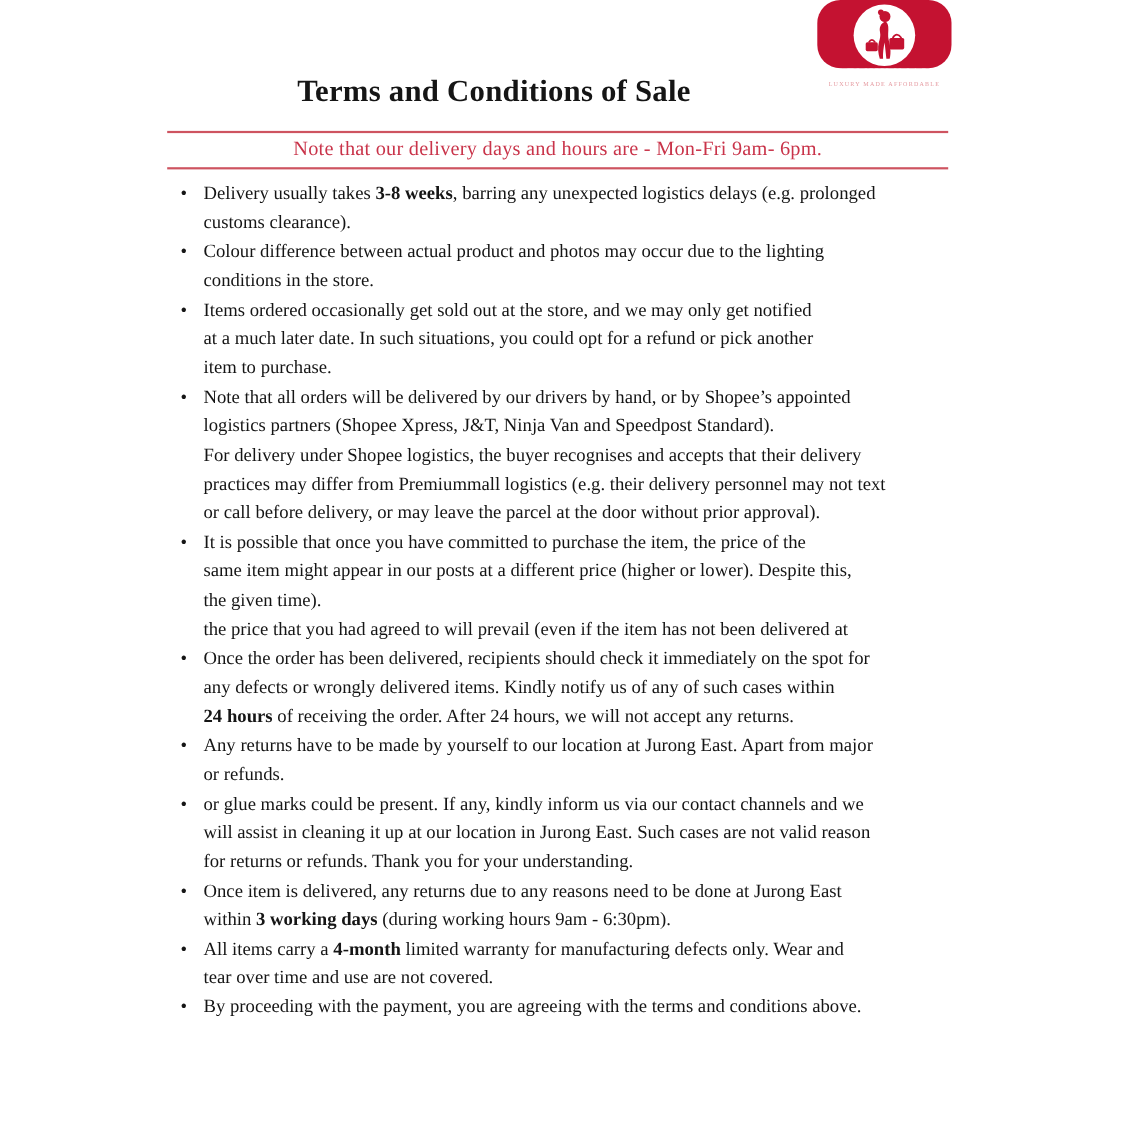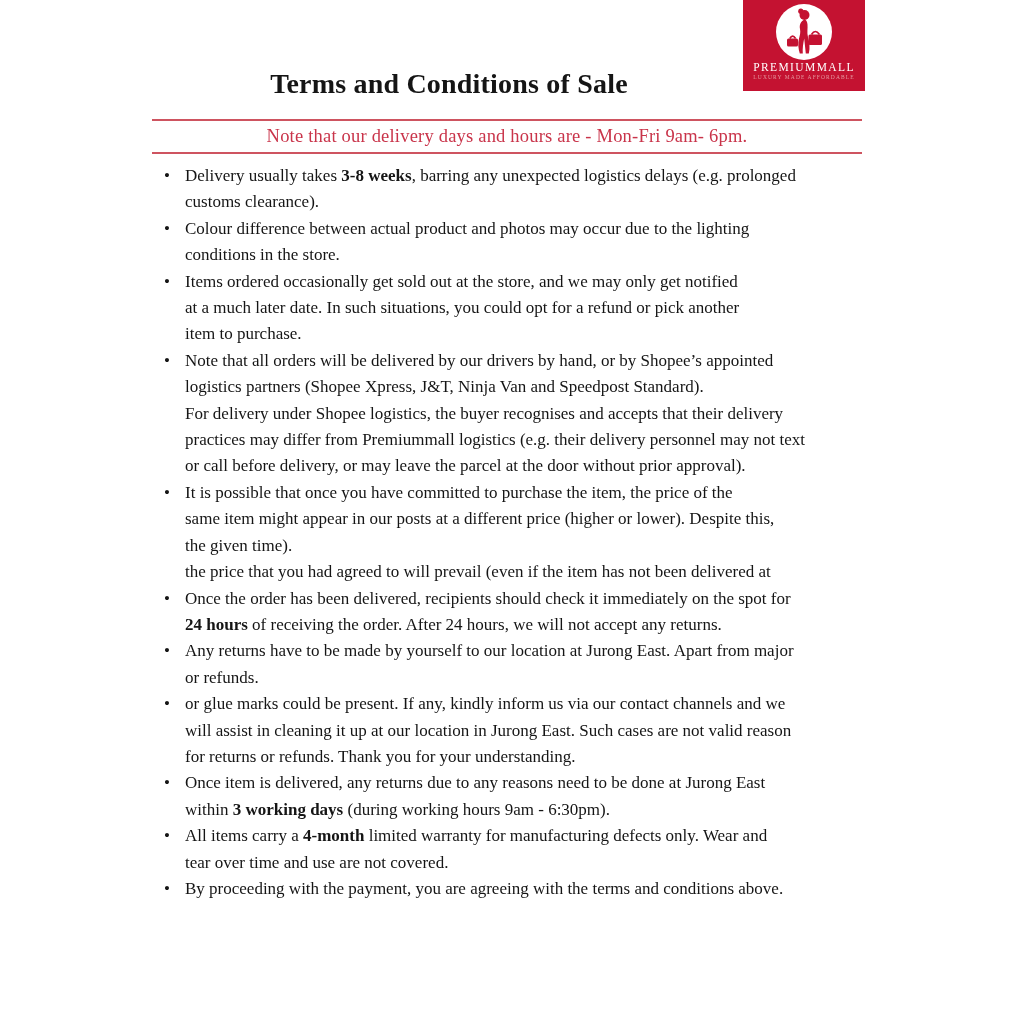--- a/index.html
+++ b/index.html
@@ -18,23 +18,24 @@
     color:var(--ink);
     position:relative;
     overflow:hidden;
   }
   .page{position:relative;width:1024px;height:1024px;}
 
   
   .logo{
     position:absolute;
     left:743px;top:0;
-    width:122px;height:91px;
+    width:122px;height:62px;
     background:var(--logo-red);
     text-align:center;
+    border-radius:21px;
   }
   .logo-circle{
     width:56px;height:56px;
     border-radius:50%;
     background:#fff;
     margin:4px auto 0;
     overflow:hidden;
   }
   .logo-circle svg{display:block;}
   .logo-wordmark{
@@ -174,20 +175,21 @@
         <div class="line">or call before delivery, or may leave the parcel at the door without prior approval).</div>
       </li>
       <li class="term-item">
         <div class="line">It is possible that once you have committed to purchase the item, the price of the</div>
         <div class="line">same item might appear in our posts at a different price (higher or lower). Despite this,</div>
         <div class="line">the given time).</div>
         <div class="line">the price that you had agreed to will prevail (even if the item has not been delivered at</div>
       </li>
       <li class="term-item">
         <div class="line">Once the order has been delivered, recipients should check it immediately on the spot for</div>
+        <div class="line">any defects or wrongly delivered items. Kindly notify us of any of such cases within</div>
         <div class="line"><b>24 hours</b> of receiving the order. After 24 hours, we will not accept any returns.</div>
       </li>
       <li class="term-item">
         <div class="line">Any returns have to be made by yourself to our location at Jurong East. Apart from major</div>
         <div class="line">or refunds.</div>
       </li>
       <li class="term-item">
         <div class="line">or glue marks could be present. If any, kindly inform us via our contact channels and we</div>
         <div class="line">will assist in cleaning it up at our location in Jurong East. Such cases are not valid reason</div>
         <div class="line">for returns or refunds. Thank you for your understanding.</div>

